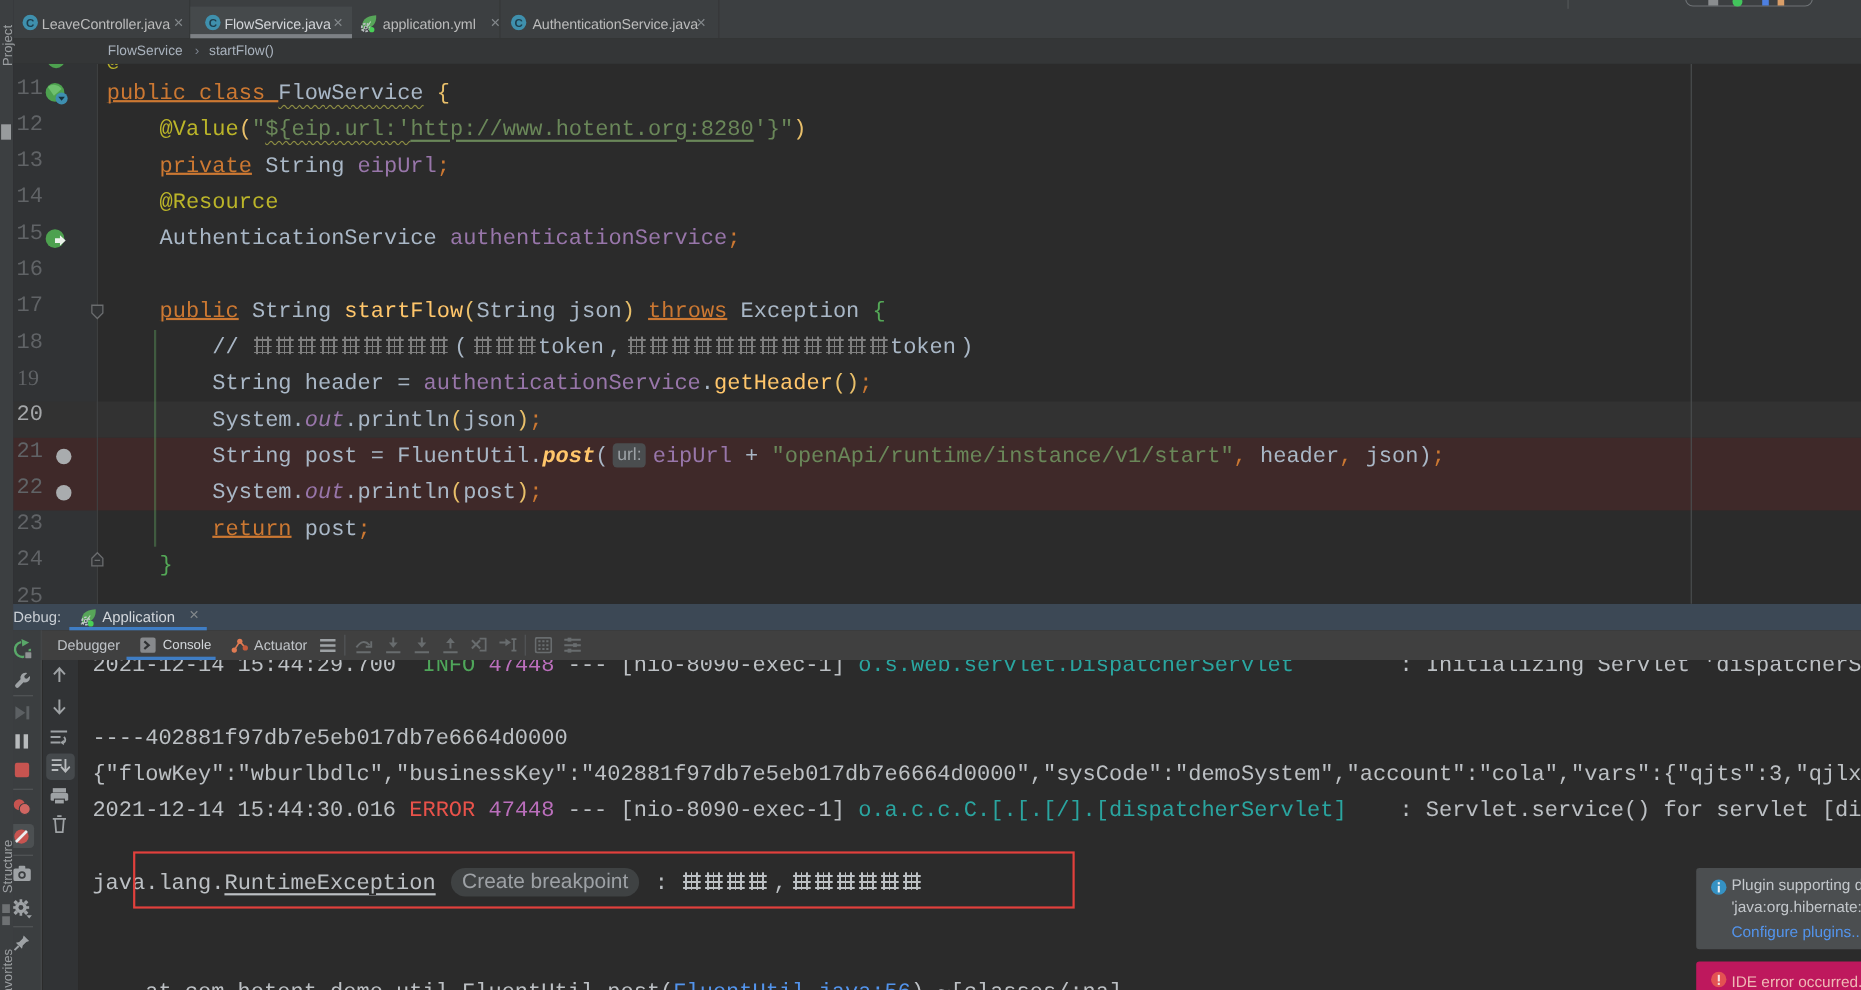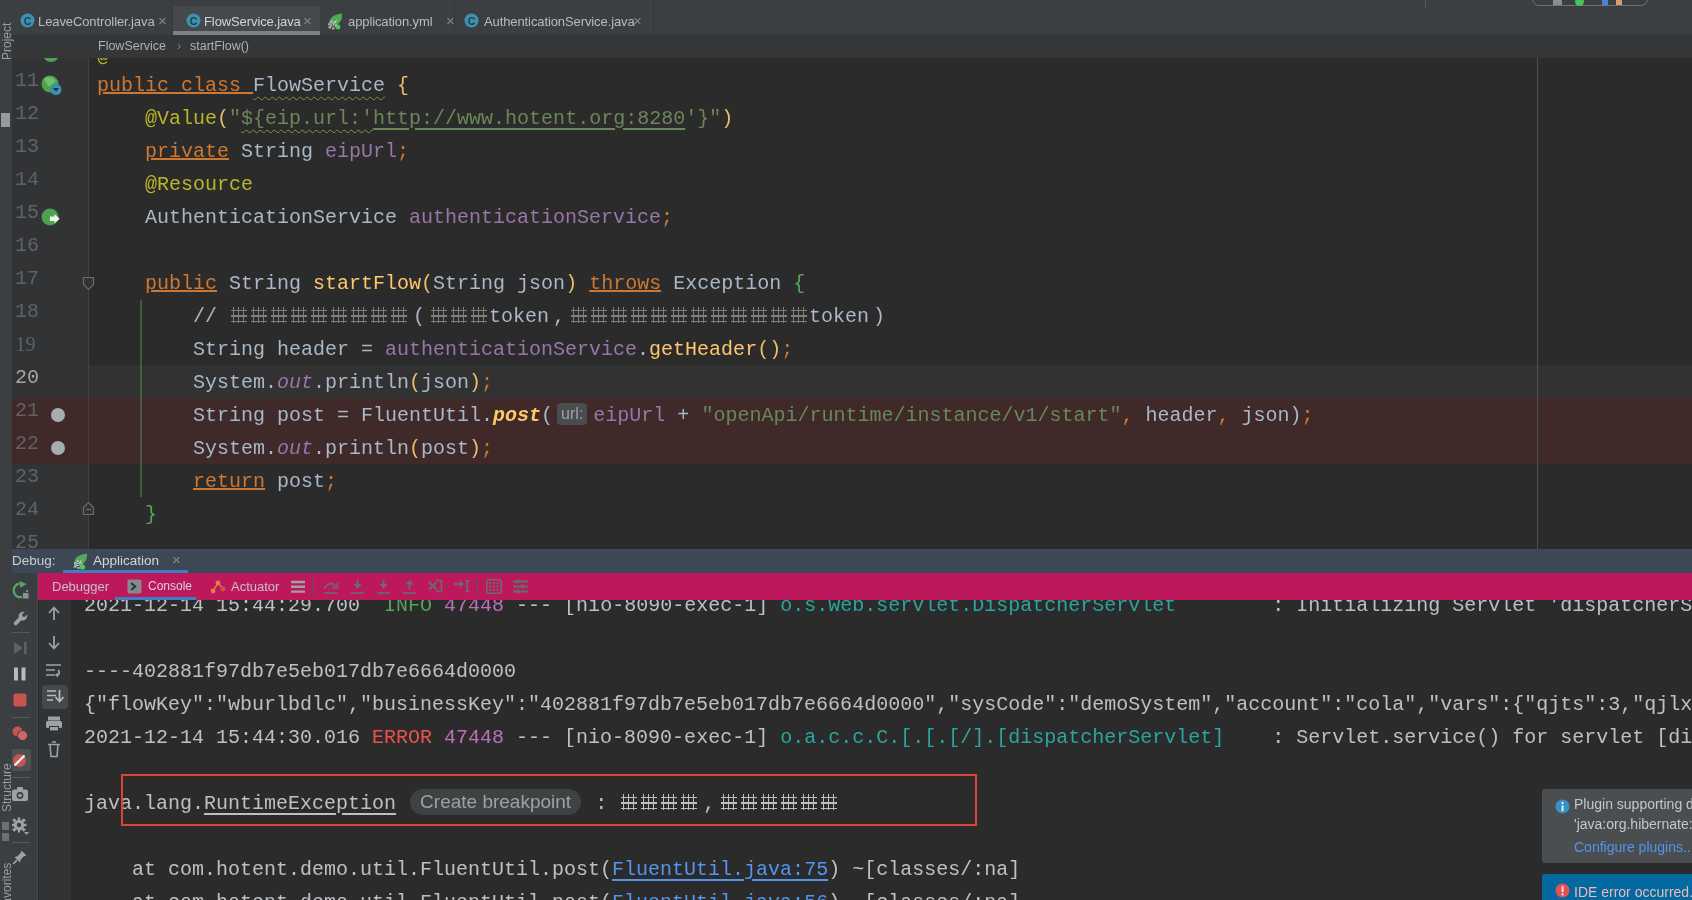--- a/index.html
+++ b/index.html
@@ -174,21 +174,21 @@
       <path d="M2.5,15.5 q5.5,-2.5 8.5,-8" stroke="#b9d8b9" stroke-width="1" fill="none"></path>
       <circle cx="7" cy="12.5" r="3.4" fill="none" stroke="#c2c6ca" stroke-width="1.5" stroke-dasharray="2.4 1.1"></circle>
       <circle cx="7" cy="12.5" r="1.3" fill="#3c4855" stroke="#c2c6ca" stroke-width="1"></circle>
       <circle cx="11.5" cy="15" r="2.6" fill="#49cf57"></circle>
     </svg>
     <span class="abs" style="left:93px;top:4px;font-size:13.5px;color:#d3d7dc;">Application</span>
     <span class="abs x" style="left:172px;top:2px;">×</span>
     <div class="abs" style="left:63px;top:21px;width:125px;height:3.5px;background:#3f7dc4;"></div>
   </div>
 
-  <div class="abs" style="left:0;top:24px;width:1692px;height:27px;background:#be185d;">
+  <div class="abs" style="left:0;top:24px;width:1692px;height:27px;background:#404040;">
     <span class="abs" style="left:52px;top:6px;font-size:13px;color:#bfc3c7;">Debugger</span>
     <svg class="abs" style="left:127px;top:6px;" width="15" height="15">
         <rect x="0.5" y="0.5" width="14" height="14" rx="2" fill="#87898c"></rect>
         <path d="M4.2,4 l4,3.5 l-4,3.5" stroke="#2f3133" stroke-width="2" fill="none"></path>
       </svg>
     <span class="abs" style="left:148px;top:6px;font-size:12px;color:#d3d7db;">Console</span>
     <svg class="abs" style="left:209px;top:5px;" width="18" height="17">
       <path d="M4,13 L9,5 L14,11" stroke="#e07b53" stroke-width="1.5" fill="none"></path>
       <circle cx="4" cy="13" r="2.4" fill="#e07b53"></circle>
         <circle cx="9" cy="5" r="2.4" fill="#e07b53"></circle>
@@ -330,38 +330,37 @@
         <path d="M2,3.5 h12 M4,3.5 l1,12 h6 l1,-12 M6,1 h4" stroke="#9ea2a5" stroke-width="1.6" fill="none"></path>
       </svg>
   </div>
 
   <div class="abs" id="console" style="left:71px;top:51px;width:1621px;height:300px;background:#2b2b2b;overflow:hidden;">
     <pre class="code abs" style="left:13px;top:-11.5px;color:#bcc0c4;">2021-12-14 15:44:29.700  <span style="color:#4fa65a;">INFO</span> <span style="color:#bb6fbc;">47448</span> --- [nio-8090-exec-1] <span style="color:#2aa5a0;">o.s.web.servlet.DispatcherServlet</span>        : Initializing Servlet 'dispatcherServlet'</pre>
     <pre class="code abs" style="left:13px;top:54.5px;color:#bcc0c4;">----402881f97db7e5eb017db7e6664d0000</pre>
     <pre class="code abs" style="left:13px;top:87.5px;color:#bcc0c4;">{"flowKey":"wburlbdlc","businessKey":"402881f97db7e5eb017db7e6664d0000","sysCode":"demoSystem","account":"cola","vars":{"qjts":3,"qjlx</pre>
     <pre class="code abs" style="left:13px;top:120.5px;color:#bcc0c4;">2021-12-14 15:44:30.016 <span style="color:#e8524a;text-align:center;">ERROR</span> <span style="color:#bb6fbc;">47448</span> --- [nio-8090-exec-1] <span style="color:#2aa5a0;">o.a.c.c.C.[.[.[/].[dispatcherServlet]</span>    : Servlet.service() for servlet [di</pre>
     <pre class="code abs" style="left:13px;top:186.5px;color:#bcc0c4;--c:#bcc0c4;">java.lang.<span style="text-decoration:underline;text-underline-offset:4px;">RuntimeException</span> <span class="pill" style="border-radius:13px;padding:0 10px;font-size:19px;height:26px;line-height:26px;vertical-align:1px;background:#3f4243;color:#9da1a5;margin:0 2px;">Create breakpoint</span> : <span class="cj"></span><span class="cj"></span><span class="cj"></span><span class="cj"></span><span class="fw">,</span><span class="cj"></span><span class="cj"></span><span class="cj"></span><span class="cj"></span><span class="cj"></span><span class="cj"></span></pre>
-    <pre class="code abs" style="left:13px;top:252.5px;color:#bcc0c4;">    at com.hotent.demo.util.FluentUtil.post(<span style="color:#5394ec;text-decoration:underline;text-underline-offset:4px;">FluentUtil.java:75</span>) ~[classes/:na]</pre>
     <pre class="code abs" style="left:13px;top:285.5px;color:#bcc0c4;">    at com.hotent.demo.util.FluentUtil.post(<span style="color:#5394ec;text-decoration:underline;text-underline-offset:4px;">FluentUtil.java:56</span>) ~[classes/:na]</pre>
   </div>
 
   <div class="abs" style="left:121px;top:225px;width:856px;height:52px;border:2.5px solid #e2403c;z-index:5;"></div>
 
   <div class="abs" style="left:1542px;top:240px;width:150px;height:74px;background:#4b4e50;border-radius:3px 0 0 3px;z-index:6;font-size:14px;color:#c3c7cb;white-space:nowrap;overflow:hidden;">
     <svg class="abs" style="left:13px;top:10px;" width="15" height="15">
         <circle cx="7.5" cy="7.5" r="7" fill="#3592c4"></circle>
         <rect x="6.6" y="3" width="1.9" height="2" fill="#eaf2f8"></rect>
         <rect x="6.6" y="6.3" width="1.9" height="6" fill="#eaf2f8"></rect>
       </svg>
     <span class="abs" style="left:32px;top:7px;">Plugin supporting de</span>
     <span class="abs" style="left:32px;top:27px;">'java:org.hibernate:h</span>
     <span class="abs" style="left:32px;top:50px;color:#5394ec;">Configure plugins...</span>
   </div>
 
-  <div class="abs" style="left:1542px;top:325px;width:150px;height:26px;background:#0369a1;border-radius:3px 0 0 0;z-index:6;font-size:14px;color:#efb9b5;white-space:nowrap;overflow:hidden;">
+  <div class="abs" style="left:1542px;top:325px;width:150px;height:26px;background:#be185d;border-radius:3px 0 0 0;z-index:6;font-size:14px;color:#efb9b5;white-space:nowrap;overflow:hidden;">
     <svg class="abs" style="left:13px;top:9px;" width="15" height="15">
         <circle cx="7.5" cy="7.5" r="7" fill="#e35252"></circle>
         <rect x="6.6" y="3.2" width="1.9" height="6" fill="#f6e3e3"></rect>
         <rect x="6.6" y="10.4" width="1.9" height="2" fill="#f6e3e3"></rect>
       </svg>
     <span class="abs" style="left:32px;top:10px;">IDE error occurred.</span>
   </div>
 </div>
 
 </body></html>

